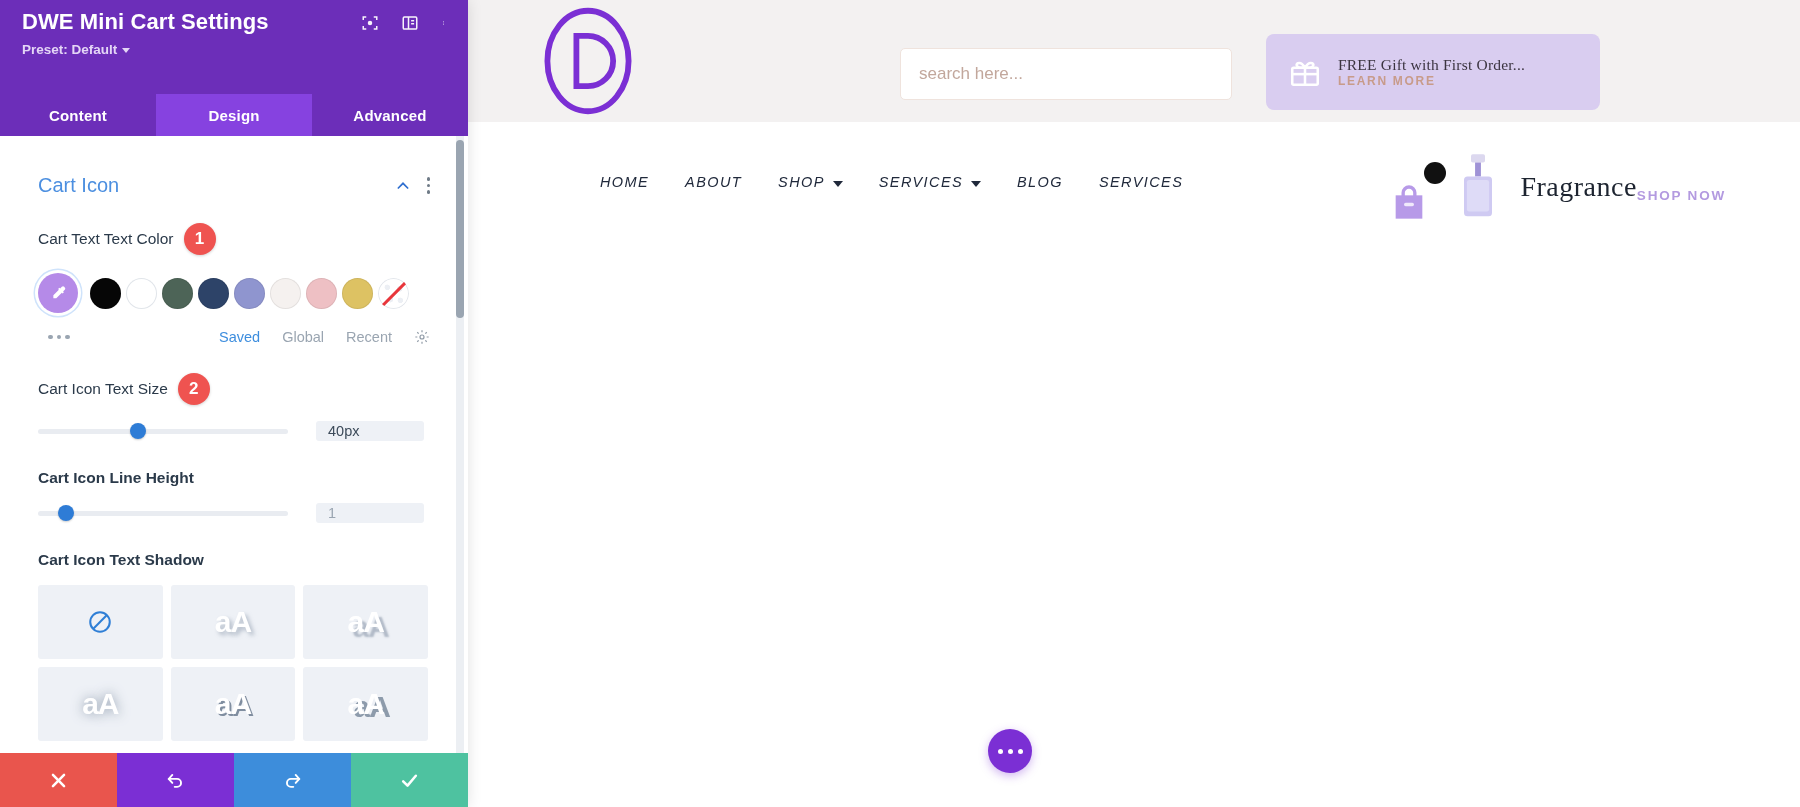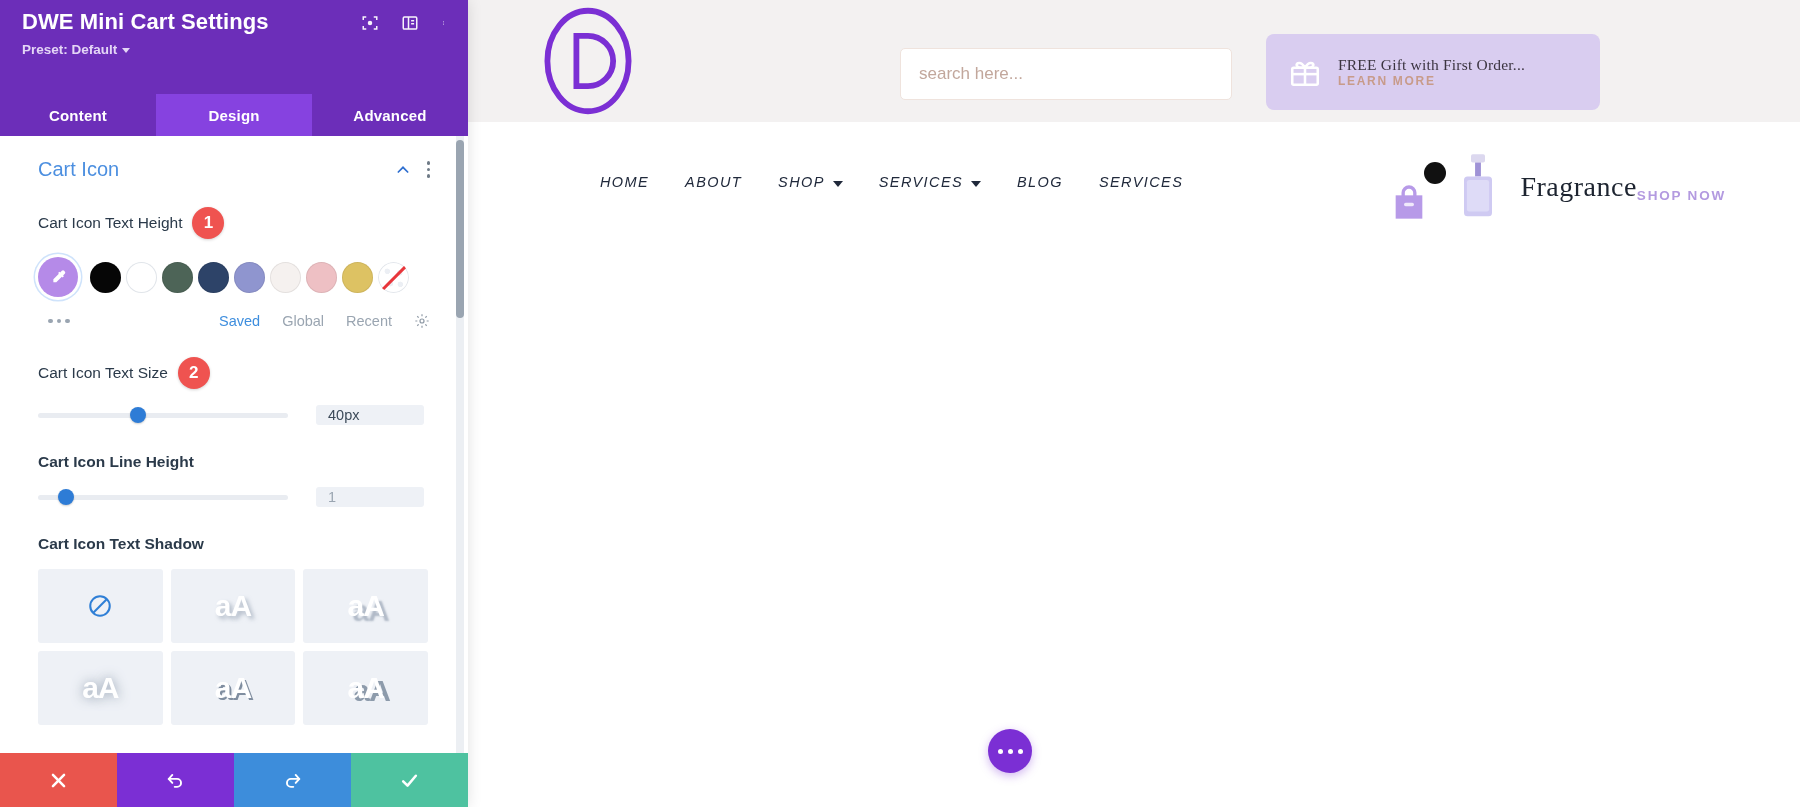--- a/index.html
+++ b/index.html
@@ -44,21 +44,21 @@
     flex:1; display:flex; align-items:center; justify-content:center;
     color:#ffffff; font-size:15px; font-weight:700; cursor:pointer;
     letter-spacing:.2px;
   }
   .tab.active { background:#8642e0; }
 
   .panel-body {
     flex:1; overflow:hidden; position:relative; background:#fff;
     padding: 0 0 0 0;
   }
-  .scroll-inner { padding: 22px 38px 0 38px; position:relative; }
+  .scroll-inner { padding: 38px 38px 0 38px; position:relative; }
 
   .sec-head { display:flex; align-items:center; justify-content:space-between; margin-bottom: 26px; }
   .sec-title { color:#4c8fe0; font-size:20px; font-weight:400; }
   .sec-actions { display:flex; align-items:center; gap:16px; }
   .chev-up { width:16px;height:16px; cursor:pointer; }
   .kebab-v { display:flex; flex-direction:column; gap:3px; cursor:pointer; }
   .kebab-v i { width:3.5px;height:3.5px;border-radius:50%; background:#6f7b87; display:block; }
 
   .field-label {
     font-size: 15.5px; color:#2b3a4a; font-weight:400;
@@ -283,21 +283,21 @@
             <span class="kebab-v">
                 <i></i>
                 <i></i>
                 <i></i>
               </span>
           </div>
         </div>
 
         <div>
           <div class="field-label">
-            <span>Cart Icon Text Height</span>
+            <span>Cart Text Text Color</span>
             <span class="badge">1</span>
           </div>
 
           <div class="swatch-row">
             <span class="sw picker">
               <svg viewBox="0 0 24 24" width="19" height="19" fill="#fff">
                 <path d="M19.2 3.6a2.1 2.1 0 0 0-3 0l-2.1 2.1-1-1-1.6 1.6 1 1-7 7V18h3.7l7-7 1 1 1.6-1.6-1-1 2.1-2.1a2.1 2.1 0 0 0 0-3z"></path>
               </svg>
             </span>
             <span class="sw" style="background:#060606"></span>

